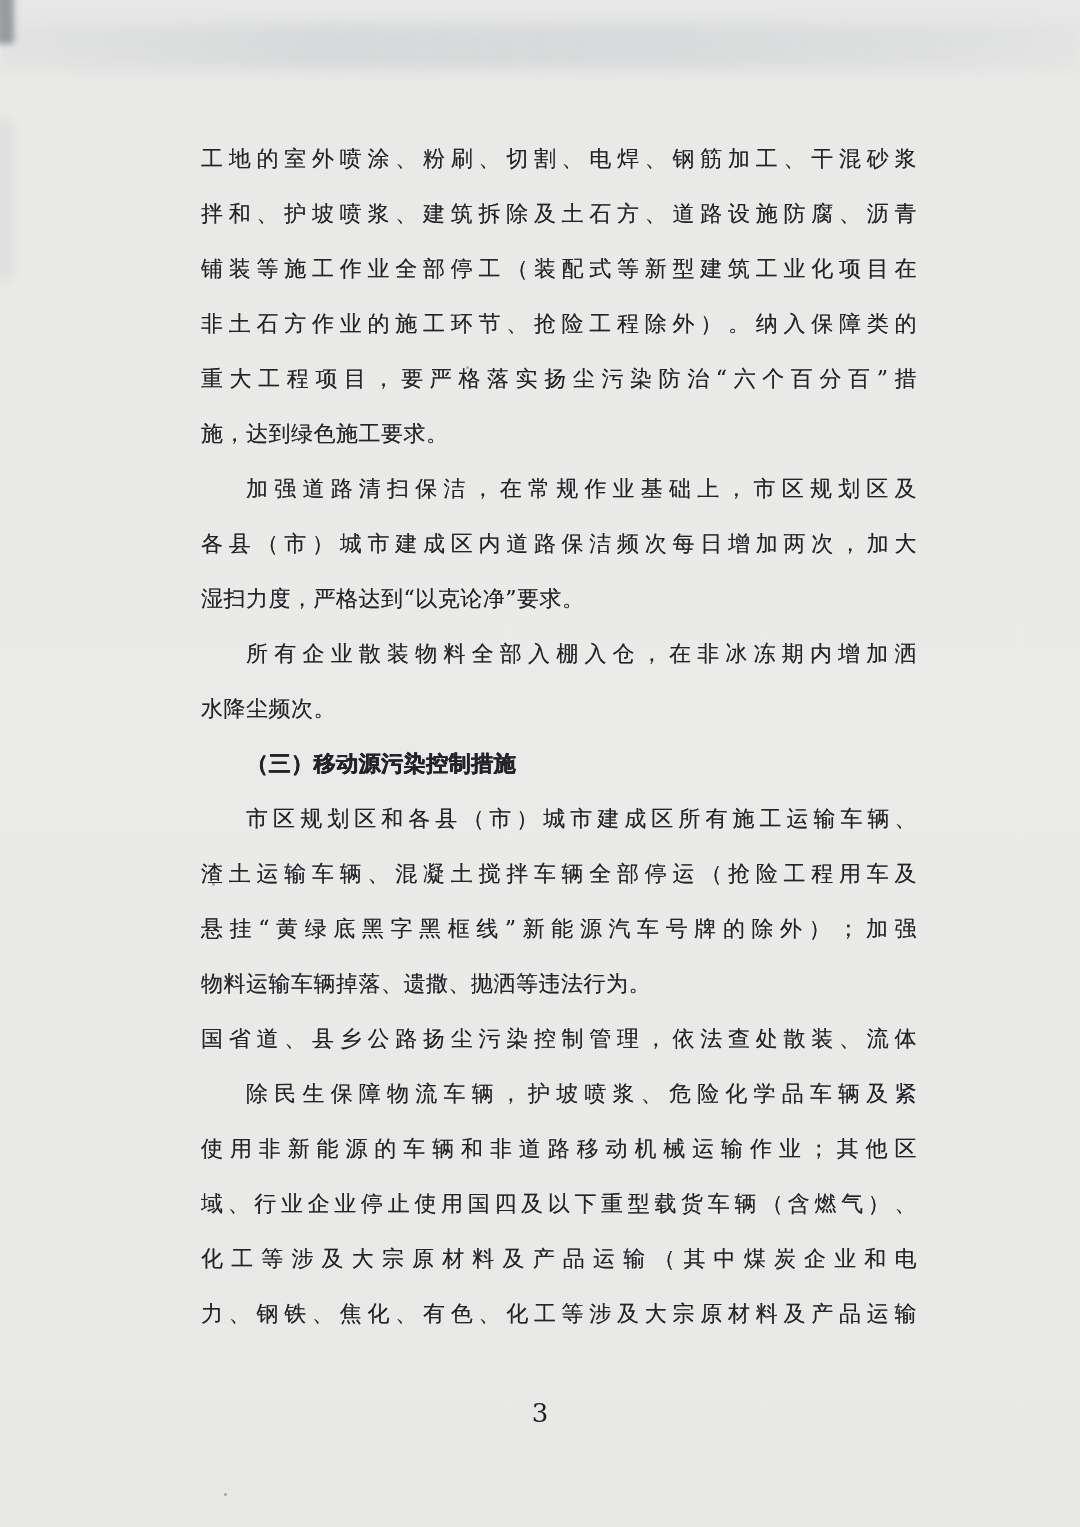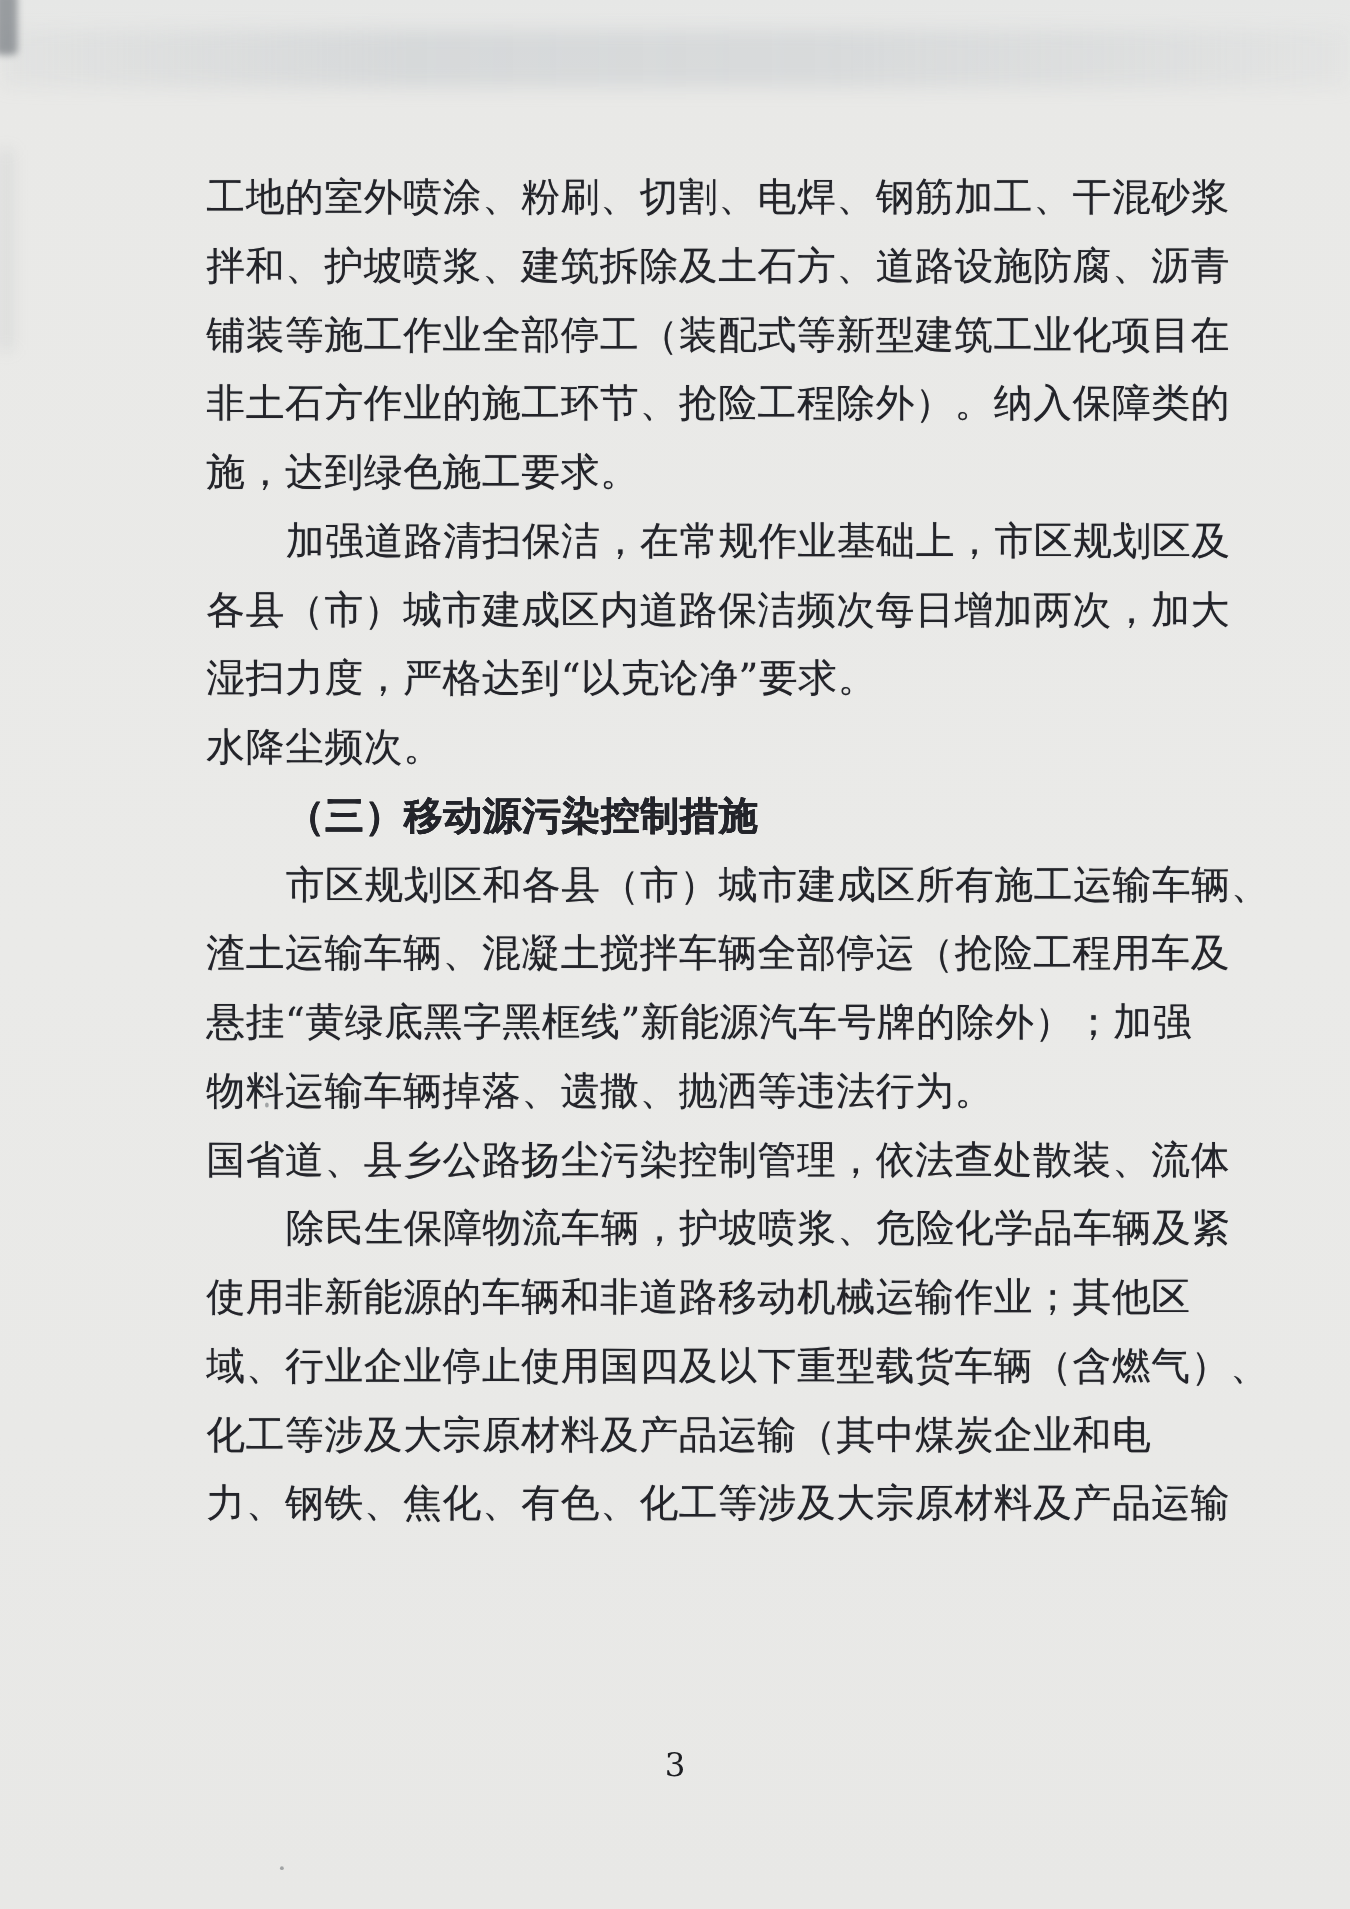--- a/index.html
+++ b/index.html
@@ -65,28 +65,29 @@
   
   .text-block {
     position: absolute;
     left: 165px;
     top: 131px;
     width: 752px;
   }
   .line {
     height: 55px;
     line-height: 55px;
-    font-size: 31px;
+    font-size: 22px;
     color: #23242a;
     white-space: nowrap;
     text-align: justify;
     text-align-last: justify;
     text-justify: inter-ideograph;
     letter-spacing: 0.5px;
     text-shadow: 0 0 0.6px rgba(35,36,42,0.55);
+    margin-left: 36px;
   }
   .line.end {
     text-align: center;
     text-align-last: left;
   }
   .line.indent {
     text-indent: 2.05em;
   }
   .line.heading {
     font-weight: 700;
@@ -115,24 +116,26 @@
   <div class="speck s1"></div>
   <div class="speck s2"></div>
   <div class="speck s3"></div>
 
   <div class="text-block">
 
   <div class="line">工地的室外喷涂、粉刷、切割、电焊、钢筋加工、干混砂浆</div>
       <div class="line">拌和、护坡喷浆、建筑拆除及土石方、道路设施防腐、沥青</div>
       <div class="line">铺装等施工作业全部停工（装配式等新型建筑工业化项目在</div>
       <div class="line">非土石方作业的施工环节、抢险工程除外）。纳入保障类的</div>
+      <div class="line">重大工程项目，要严格落实扬尘污染防治“六个百分百”措</div>
       <div class="line end">施，达到绿色施工要求。</div>
       <div class="line indent">加强道路清扫保洁，在常规作业基础上，市区规划区及</div>
       <div class="line">各县（市）城市建成区内道路保洁频次每日增加两次，加大</div>
       <div class="line end">湿扫力度，严格达到“以克论净”要求。</div>
+      <div class="line indent">所有企业散装物料全部入棚入仓，在非冰冻期内增加洒</div>
       <div class="line end">水降尘频次。</div>
       <div class="line indent heading">（三）移动源污染控制措施</div>
       <div class="line indent">市区规划区和各县（市）城市建成区所有施工运输车辆、</div>
       <div class="line">渣土运输车辆、混凝土搅拌车辆全部停运（抢险工程用车及</div>
       <div class="line">悬挂“黄绿底黑字黑框线”新能源汽车号牌的除外）；加强</div>
       <div class="line end">物料运输车辆掉落、遗撒、抛洒等违法行为。</div>
       <div class="line">国省道、县乡公路扬尘污染控制管理，依法查处散装、流体</div>
       <div class="line indent">除民生保障物流车辆，护坡喷浆、危险化学品车辆及紧</div>
       <div class="line">使用非新能源的车辆和非道路移动机械运输作业；其他区</div>
       <div class="line">域、行业企业停止使用国四及以下重型载货车辆（含燃气）、</div>

